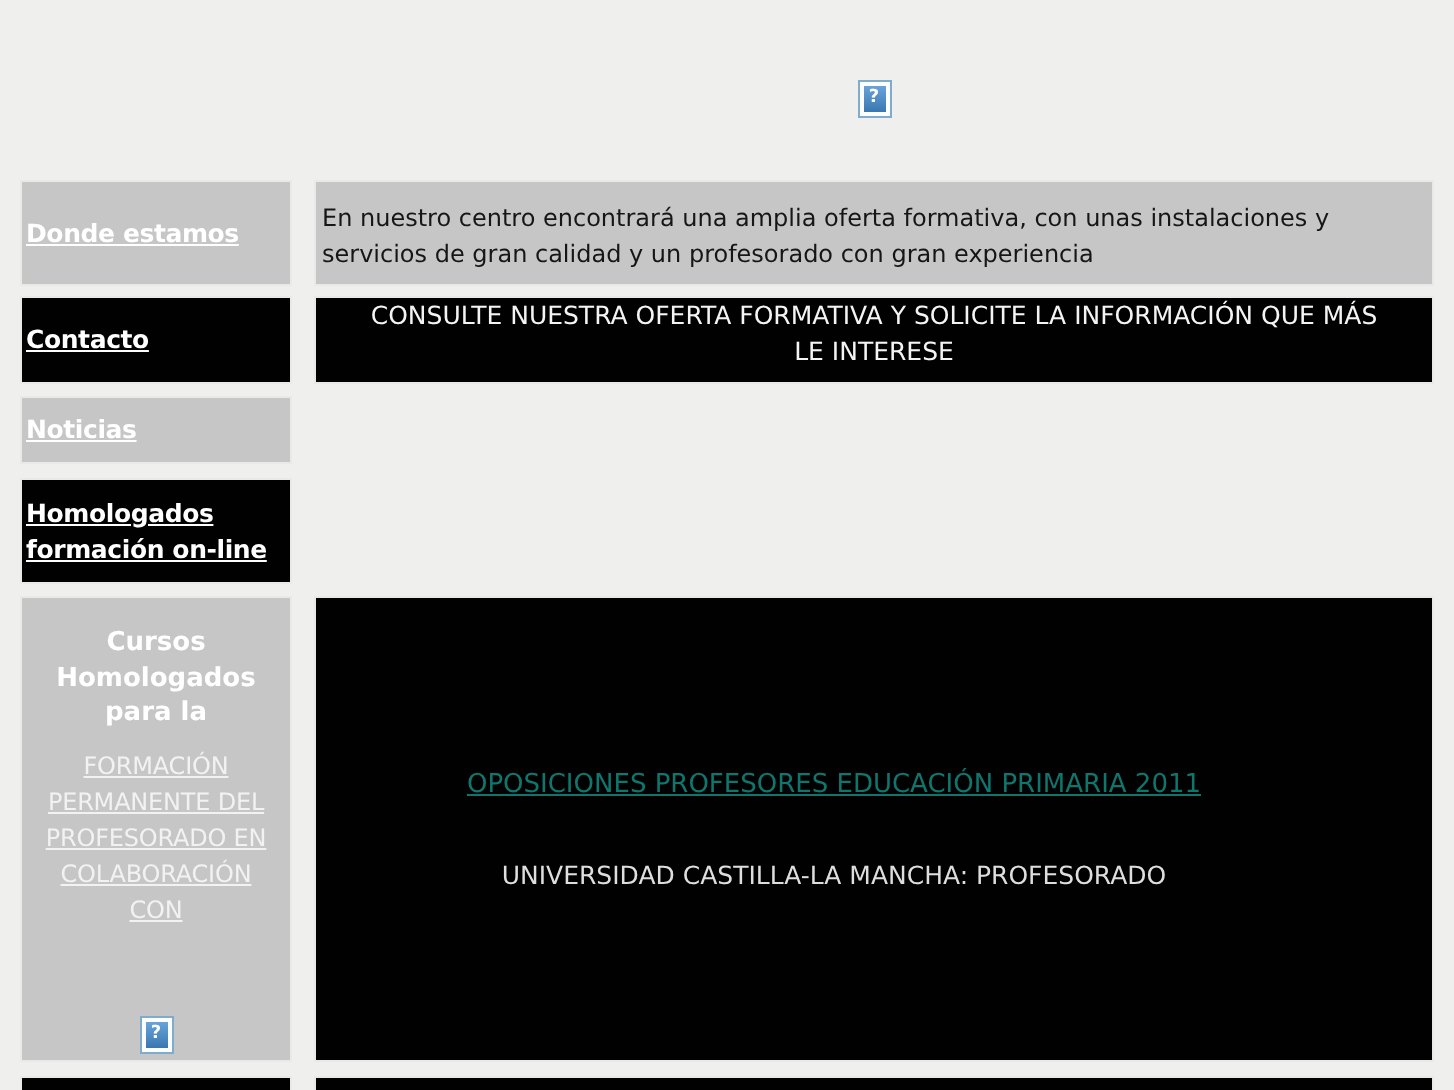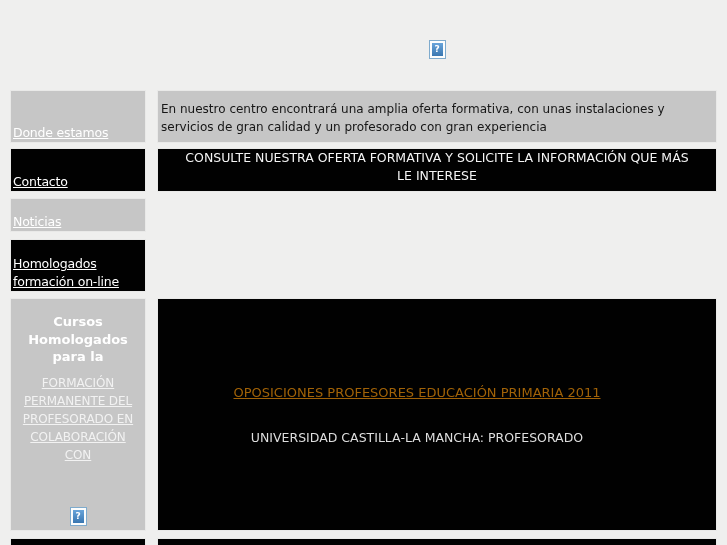--- a/index.html
+++ b/index.html
@@ -23,21 +23,21 @@
   .bg-none  { background: transparent; border: 1px solid transparent; }
 
   .row0 { height: 70px; margin-bottom: 10px; }
   .row1 { height: 53px; margin-bottom: 5px; }
   .row2 { height: 44px; margin-bottom: 6px; }
   .row3 { height: 34px; margin-bottom: 7px; }
   .row4 { height: 53px; margin-bottom: 6px; }
   .row5 { height: 233px; margin-bottom: 7px; }
   .row6 { height: 40px; }
 
-  .valign { display: flex; align-items: flex-end; }
+  .valign { display: flex; align-items: center; font-weight: bold; }
   .center-all { display: flex; align-items: center; justify-content: center; }
 
   .navlink {
     color: #ffffff;
     text-decoration: underline;
     font-size: 12.5px;
     letter-spacing: -0.2px;
     line-height: 18px;
     padding-left: 2px;
     cursor: pointer;
@@ -92,21 +92,21 @@
 
   .courses-right {
     display: flex;
     flex-direction: column;
     align-items: center;
     justify-content: center;
     gap: 30px;
     padding-right: 40px;
   }
   .course-link {
-    color: #a16207;
+    color: #0f766e;
     font-size: 13px;
     text-decoration: underline;
     cursor: pointer;
   }
   .course-plain {
     color: #dedede;
     font-size: 12.5px;
     cursor: pointer;
   }
 

